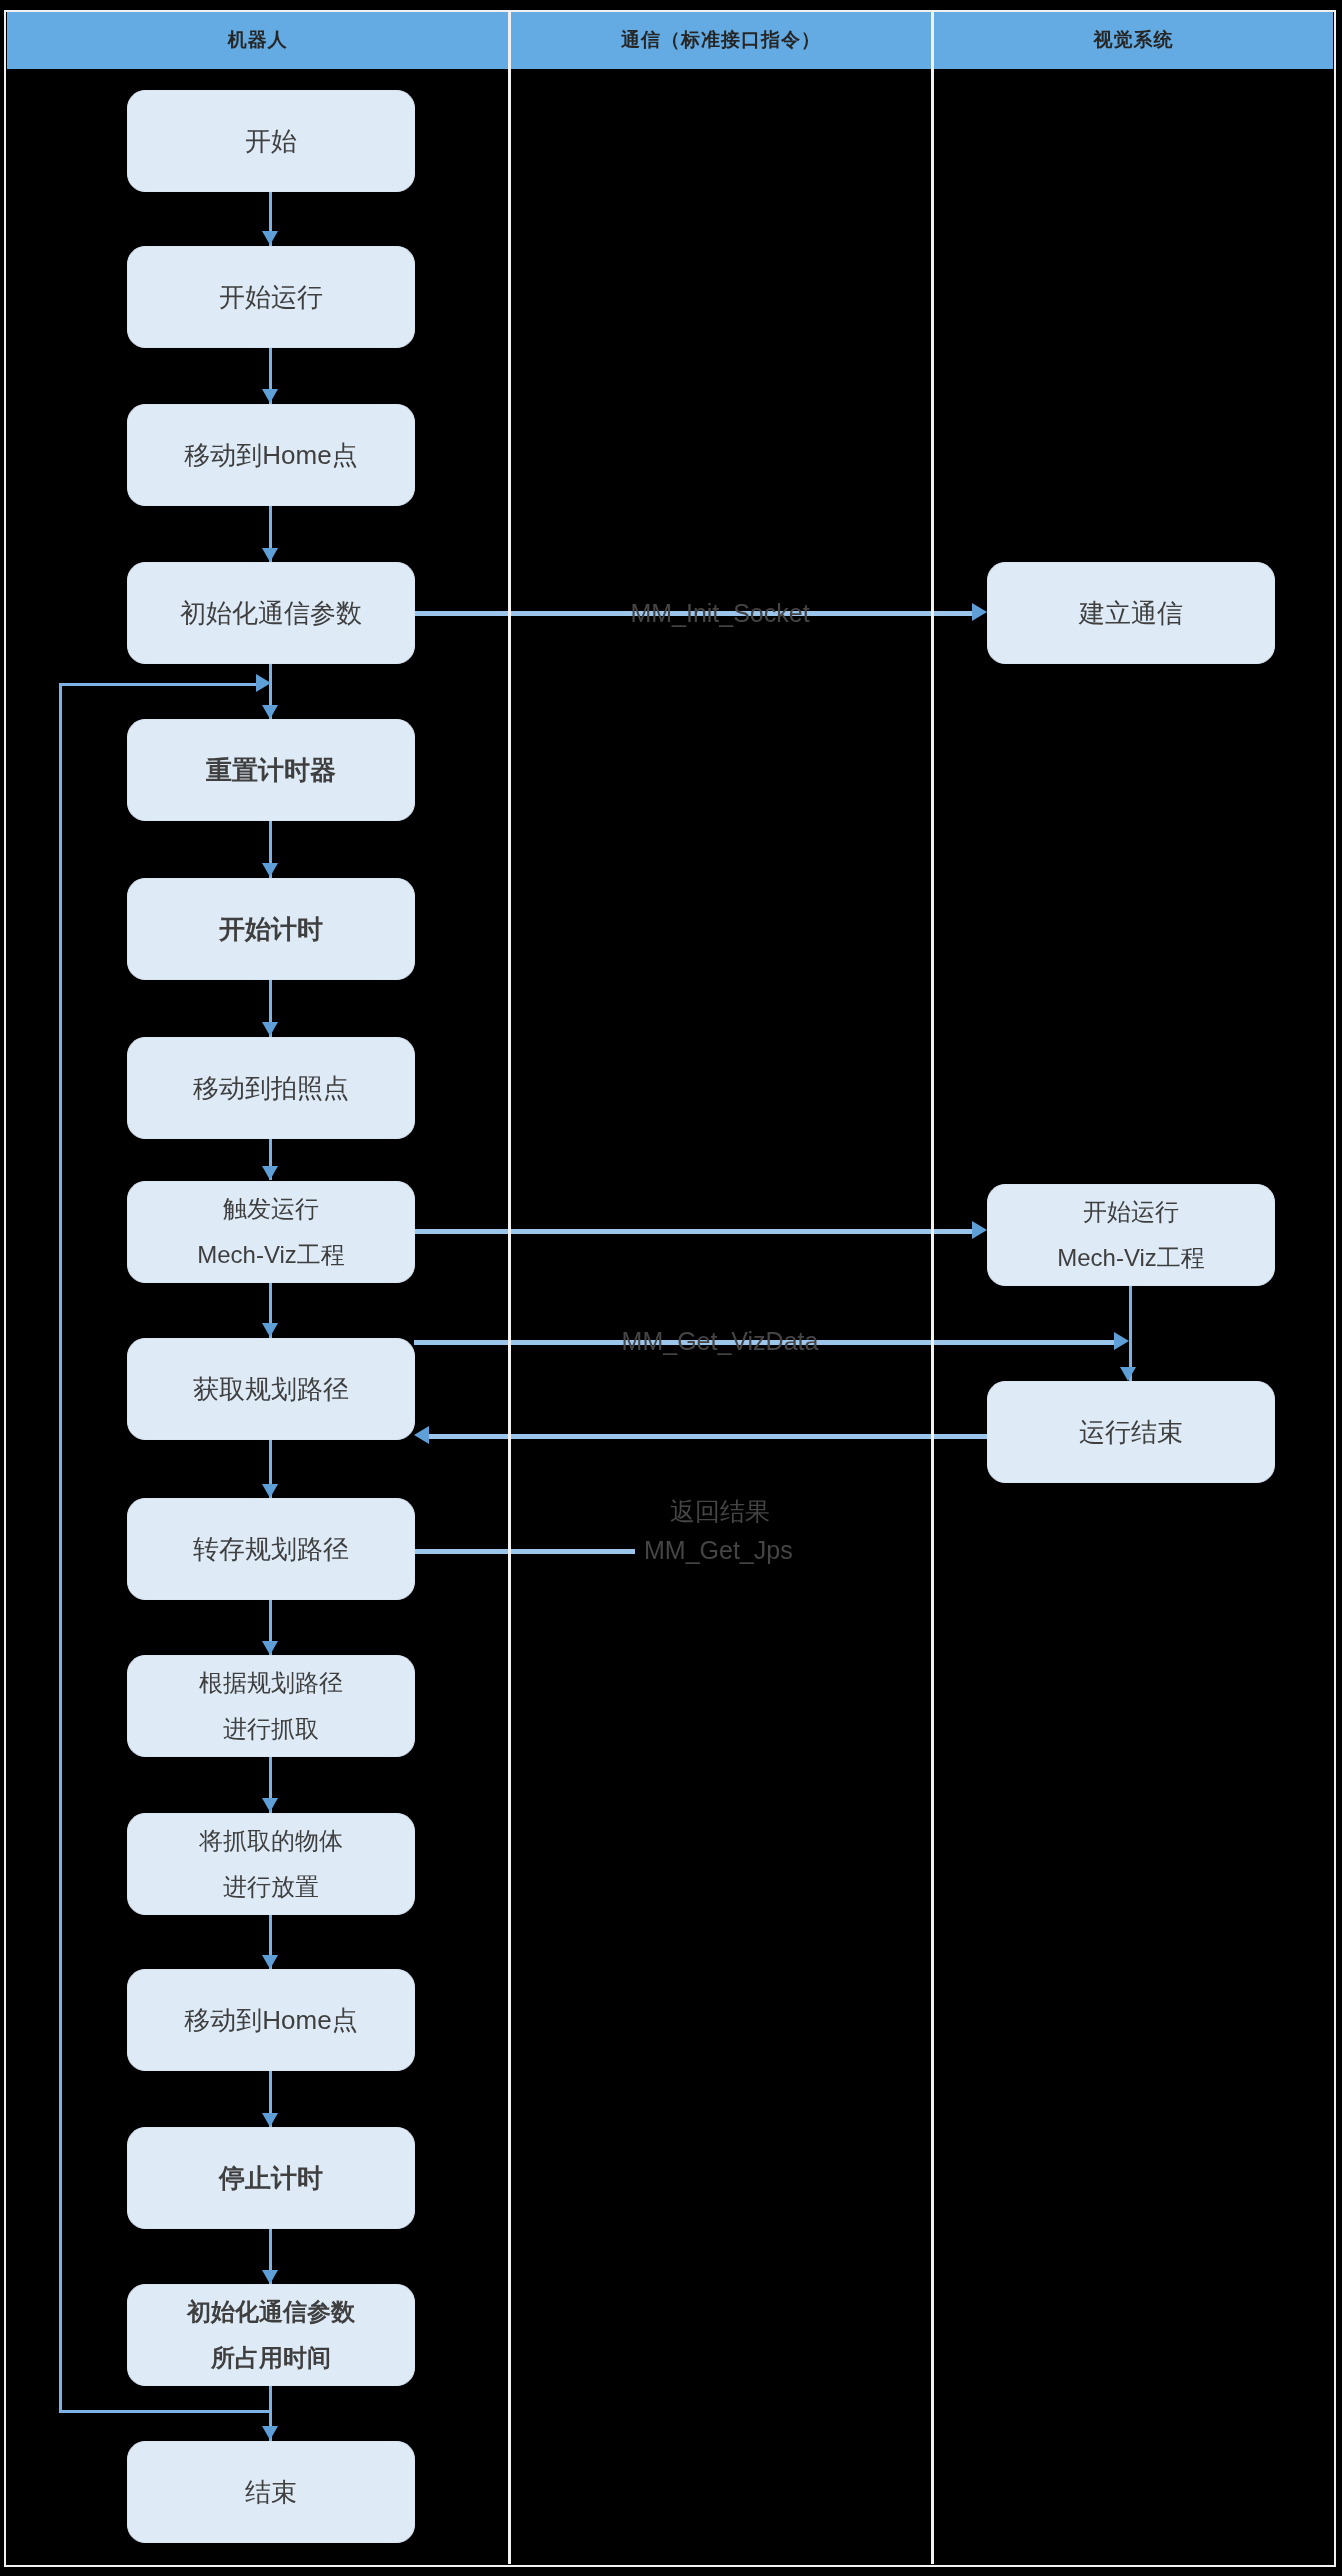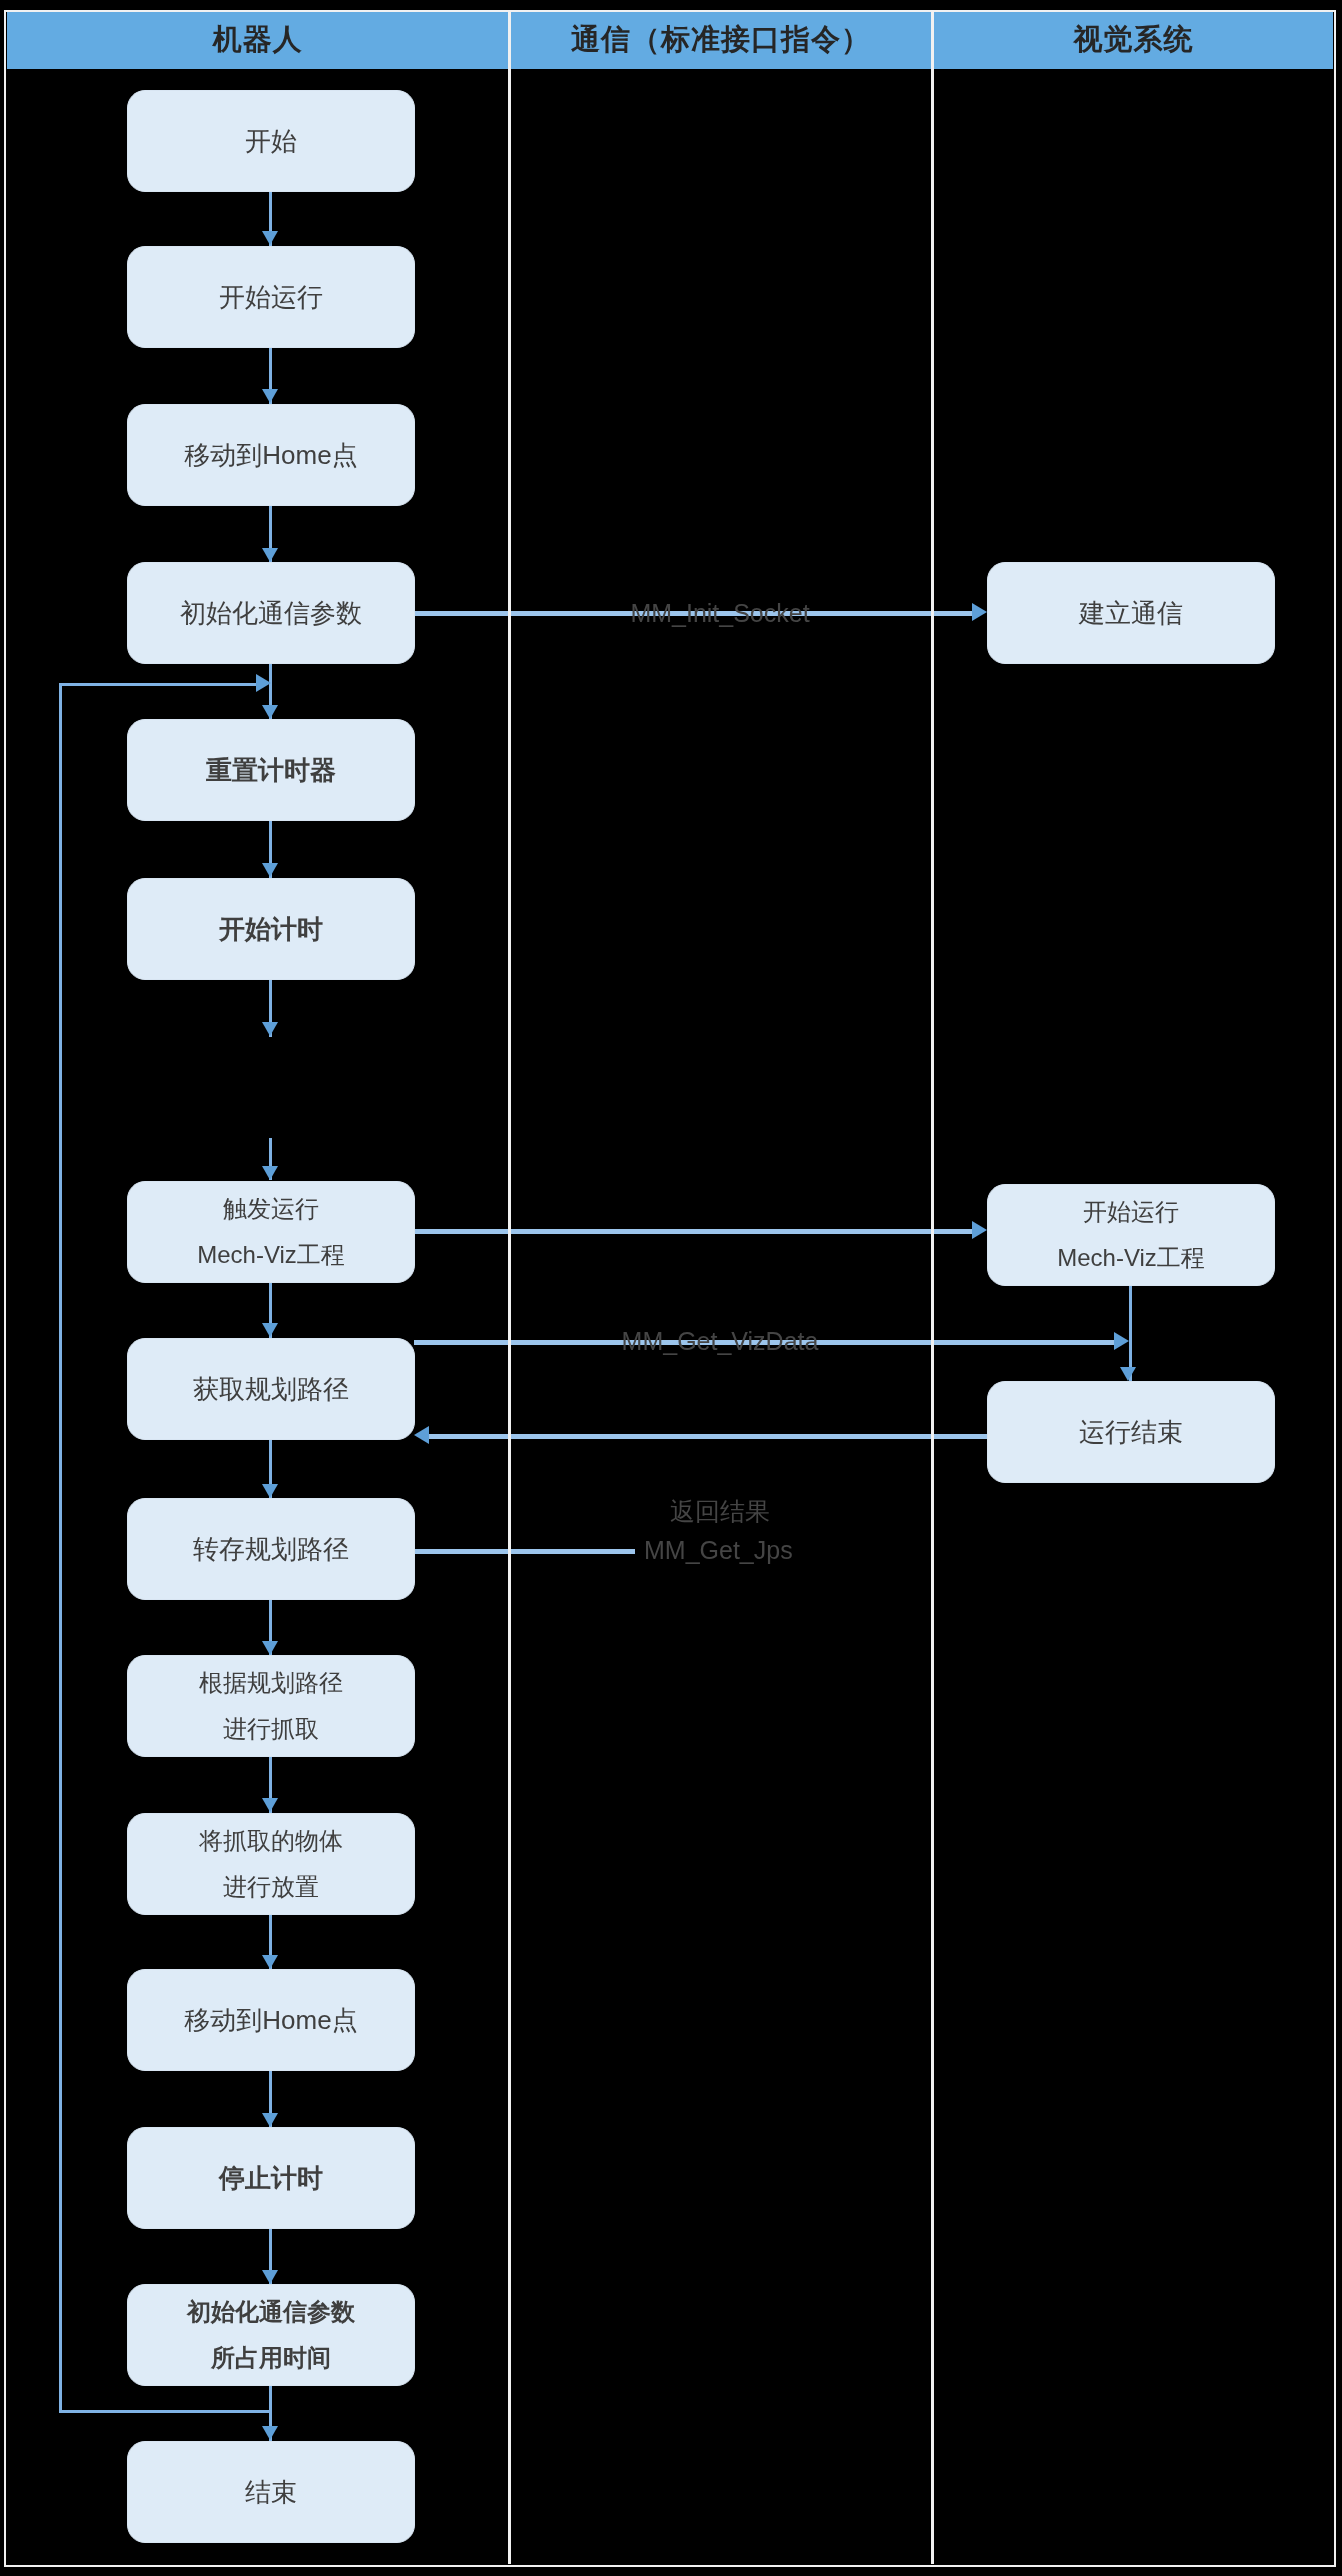--- a/index.html
+++ b/index.html
@@ -8,21 +8,21 @@
     font-family:"Liberation Sans","DejaVu Sans",sans-serif;
   }
   .frame{
     position:absolute;left:3.8px;top:9.6px;width:1332px;height:2557px;
     border:2.9px solid #F1F1F1;box-sizing:border-box;background:transparent;
   }
   .vdivider{position:absolute;top:11.5px;height:2552px;width:2.9px;background:#F1F1F1;z-index:3;}
   .header-cell{
     position:absolute;top:11.5px;height:57px;background:#63ABE2;z-index:2;
     display:flex;align-items:center;justify-content:center;
-    color:#262626;font-size:29px;font-weight:700;letter-spacing:1px;
+    color:#262626;font-size:19px;font-weight:700;letter-spacing:1px;
   }
   .node{
     position:absolute;left:127px;width:288px;height:102px;box-sizing:border-box;
     background:#DEEBF7;border:1.9px solid #D8E5F2;border-radius:18px;z-index:2;
     display:flex;flex-direction:column;align-items:center;justify-content:center;
     color:#3F3F3F;font-size:26px;line-height:44px;text-align:center;
   }
   .node.two-line{font-size:24px;line-height:46px;align-items:center;}
   .node.bold{font-weight:700;}
   .node.vision{left:987px;width:288px;}
@@ -81,20 +81,23 @@
     <span>移动到Home点</span>
   </div>
   <div class="node" style="top:562px">
     <span>初始化通信参数</span>
   </div>
   <div class="node bold" style="top:719px">
     <span>重置计时器</span>
   </div>
   <div class="node bold" style="top:878px">
     <span>开始计时</span>
+  </div>
+  <div class="node" style="top:1037px">
+    <span>移动到拍照点</span>
   </div>
   <div class="node two-line" style="top:1181px">
     <span>触发运行</span>
     <span>Mech-Viz工程</span>
   </div>
   <div class="node" style="top:1338px">
     <span>获取规划路径</span>
   </div>
   <div class="node" style="top:1498px">
     <span>转存规划路径</span>

